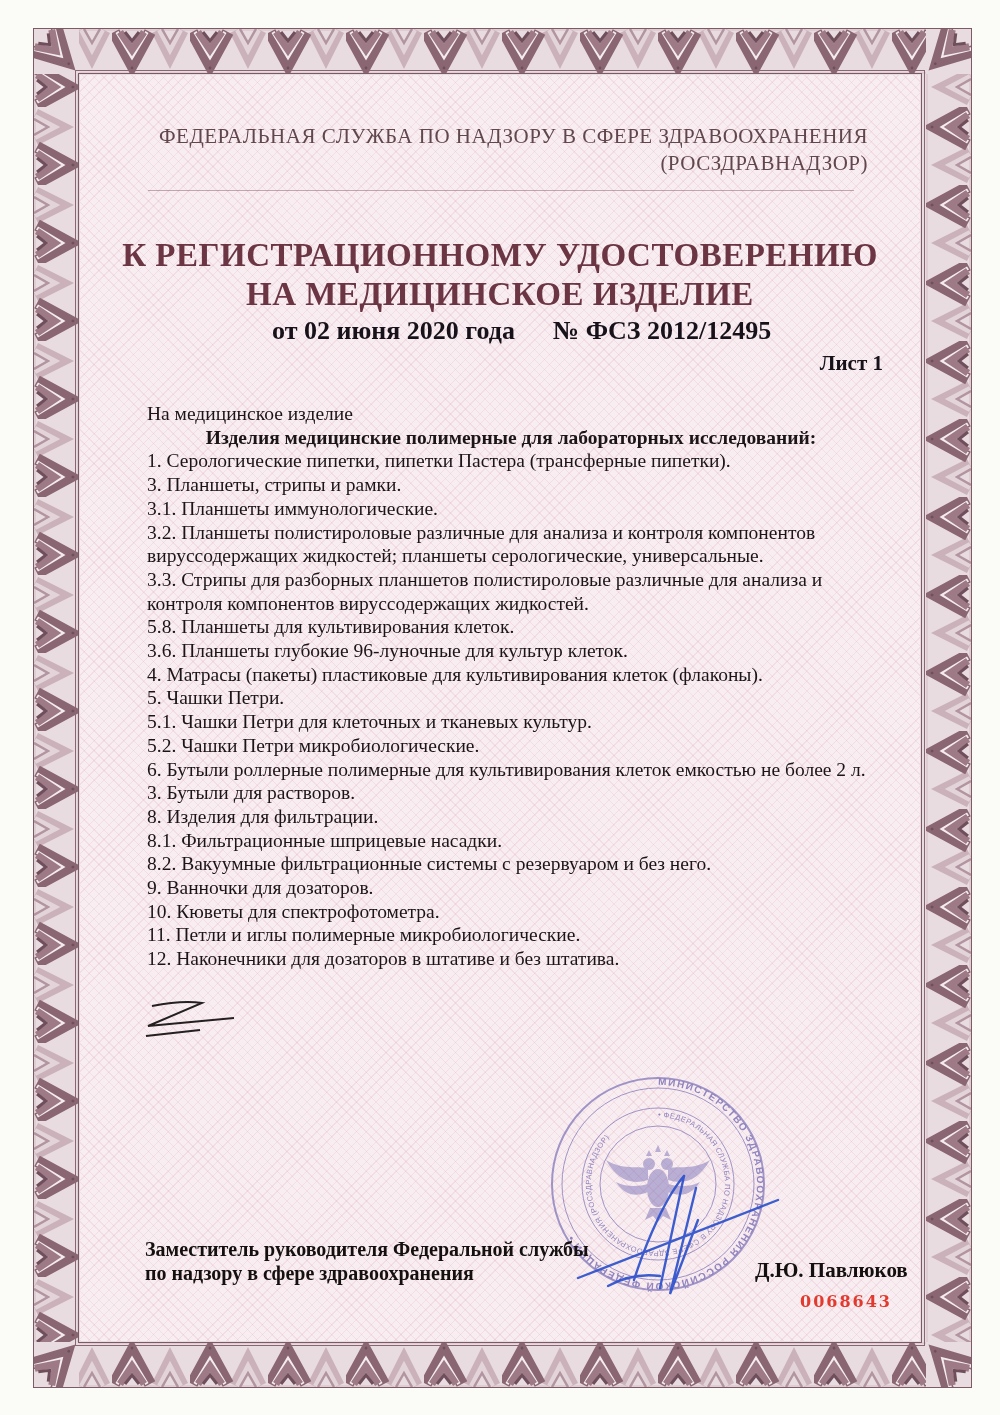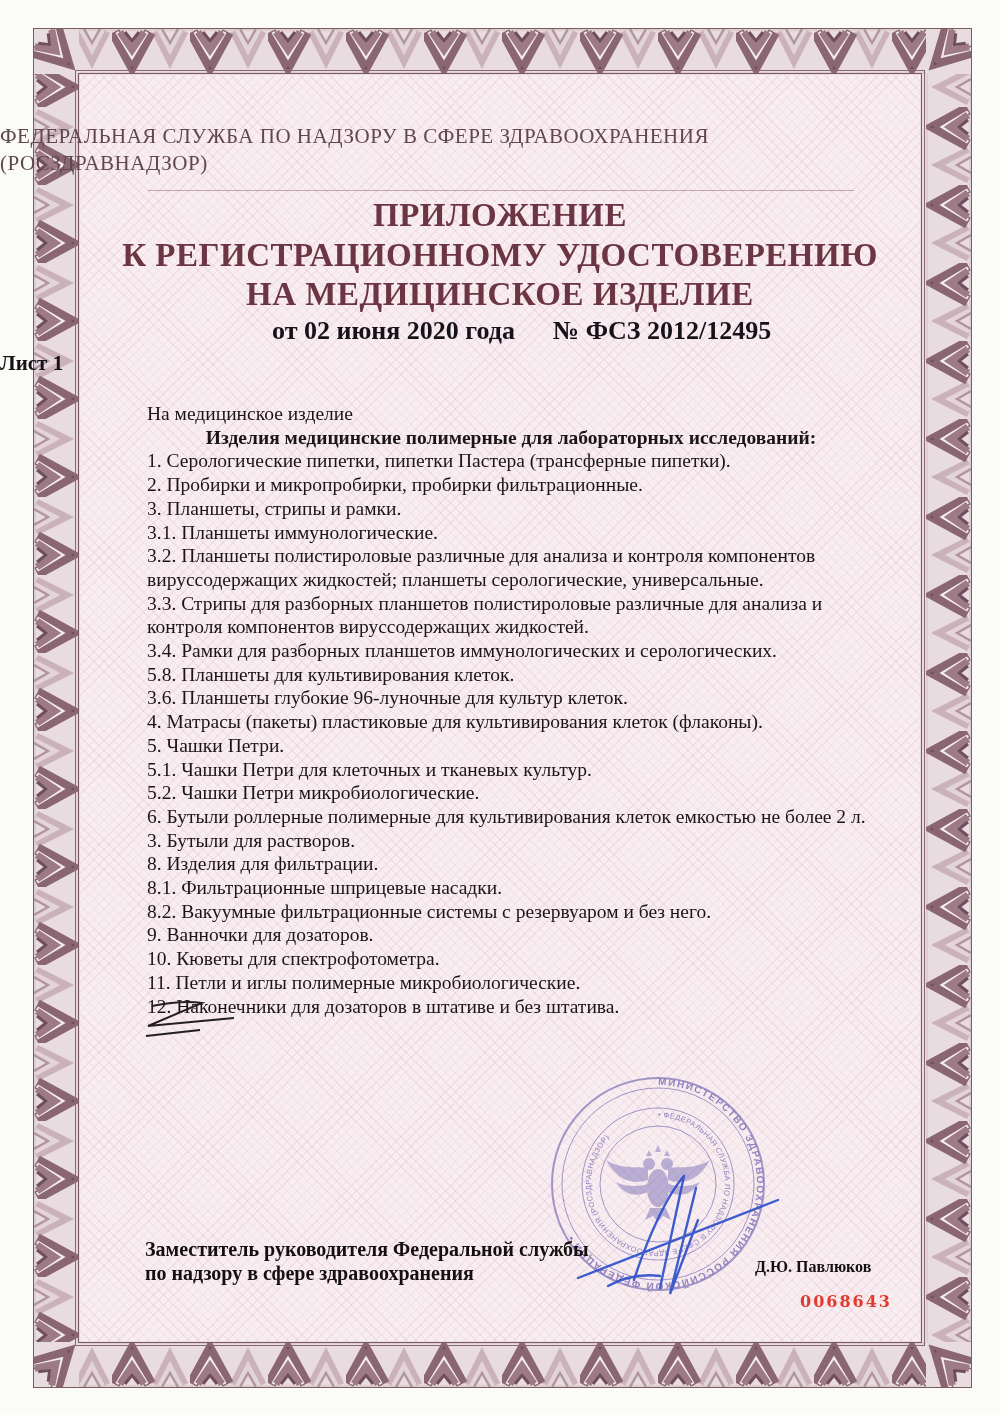--- a/index.html
+++ b/index.html
@@ -8,37 +8,37 @@
   .frame{position:absolute;left:33px;top:28px;width:939px;height:1360px;
          border:1px solid #7d5b66;box-sizing:border-box;background:#e9dce0;}
   .strip{position:absolute;display:block;}
   .inner-frame{position:absolute;left:78px;top:73px;width:844px;height:1270px;
          border:1px solid #7d5b66;outline:1px solid #8a6672;outline-offset:2px;box-sizing:border-box;}
   .paper{position:absolute;left:80px;top:75px;width:840px;height:1266px;background:#f8edf0;
     background-image:
       repeating-linear-gradient(45deg, rgba(216,160,178,.20) 0 1px, transparent 1px 7px),
       repeating-linear-gradient(-45deg, rgba(216,160,178,.20) 0 1px, transparent 1px 7px);}
   .content{position:absolute;inset:0;}
-  .agency{position:absolute;left:0;width:868px;text-align:left;color:#60474d;
+  .agency{position:absolute;left:0;width:868px;text-align:right;color:#60474d;
           font-size:21px;letter-spacing:.5px;}
   .sep{position:absolute;left:148px;top:190px;width:706px;height:1px;background:rgba(150,108,115,.55);}
   .title{position:absolute;left:0;width:1000px;text-align:center;color:#6b3544;
          font-weight:bold;font-size:33px;letter-spacing:.5px;}
   .dateline{position:absolute;top:316px;color:#17121a;font-weight:bold;font-size:26px;}
-  .sheet{position:absolute;left:0;top:351px;width:883px;text-align:left;color:#17121a;
+  .sheet{position:absolute;left:0;top:351px;width:883px;text-align:right;color:#17121a;
          font-weight:bold;font-size:21px;}
   .body-block{position:absolute;left:147px;top:402px;width:728px;color:#1b1518;
         font-size:19.5px;line-height:23.7px;}
   .doc-line{min-height:23.7px;}
   .bold{font-weight:bold;text-align:center;}
   .zmark{position:absolute;left:138px;top:996px;}
   .stamp{position:absolute;left:542px;top:1066px;}
   .sig{position:absolute;left:568px;top:1158px;}
   .post{position:absolute;left:145px;color:#14100f;font-weight:bold;font-size:20px;white-space:nowrap;}
-  .signer{position:absolute;left:755px;top:1258px;color:#14100f;font-weight:bold;font-size:16px;white-space:nowrap;}
+  .signer{position:absolute;left:755px;top:1258px;color:#14100f;font-weight:bold;font-size:21px;white-space:nowrap;}
   .blank-number{position:absolute;left:800px;top:1292px;color:#e23a2e;font-size:16px;
         font-weight:bold;letter-spacing:2px;font-family:"DejaVu Serif","Liberation Serif",serif;}
 </style>
 </head>
 <body>
 
 <div class="page">
 
   <svg width="0" height="0" style="position:absolute" xmlns="http://www.w3.org/2000/svg" xmlns:xlink="http://www.w3.org/1999/xlink">
     <defs>
@@ -113,40 +113,37 @@
 
   <div class="paper"></div>
   <div class="inner-frame"></div>
 
   <div class="content">
 
     <div class="agency" style="top:124px">ФЕДЕРАЛЬНАЯ СЛУЖБА ПО НАДЗОРУ В СФЕРЕ ЗДРАВООХРАНЕНИЯ</div>
     <div class="agency" style="top:151px">(РОСЗДРАВНАДЗОР)</div>
     <div class="sep"></div>
 
-    <div class="title" style="top:197px">ПРИЛОЖЕНИЕ</div>
     <div class="title" style="top:237px">К РЕГИСТРАЦИОННОМУ УДОСТОВЕРЕНИЮ</div>
     <div class="title" style="top:276px">НА МЕДИЦИНСКОЕ ИЗДЕЛИЕ</div>
 
     <div class="dateline" style="left:272px">от  02 июня 2020 года</div>
     <div class="dateline" style="left:553px">№  ФСЗ 2012/12495</div>
 
     <div class="sheet">Лист  1</div>
 
     <div class="body-block">
       <div class="doc-line">На медицинское изделие</div>
       <div class="doc-line bold">Изделия медицинские полимерные для лабораторных исследований:</div>
       <div>
           <div class="doc-line">1. Серологические пипетки, пипетки Пастера (трансферные пипетки).</div>
-          <div class="doc-line">2. Пробирки и микропробирки, пробирки фильтрационные.</div>
           <div class="doc-line">3. Планшеты, стрипы и рамки.</div>
           <div class="doc-line">3.1. Планшеты иммунологические.</div>
           <div class="doc-line">3.2. Планшеты полистироловые различные для анализа и контроля компонентов вируссодержащих жидкостей; планшеты серологические, универсальные.</div>
           <div class="doc-line">3.3. Стрипы для разборных планшетов полистироловые различные для анализа и контроля компонентов вируссодержащих жидкостей.</div>
-          <div class="doc-line">3.4. Рамки для разборных планшетов иммунологических и серологических.</div>
           <div class="doc-line">5.8. Планшеты для культивирования клеток.</div>
           <div class="doc-line">3.6. Планшеты глубокие 96-луночные для культур клеток.</div>
           <div class="doc-line">4. Матрасы (пакеты) пластиковые для культивирования клеток (флаконы).</div>
           <div class="doc-line">5. Чашки Петри.</div>
           <div class="doc-line">5.1. Чашки Петри для клеточных и тканевых культур.</div>
           <div class="doc-line">5.2. Чашки Петри микробиологические.</div>
           <div class="doc-line">6. Бутыли роллерные полимерные для культивирования клеток емкостью не более 2 л.</div>
           <div class="doc-line">3. Бутыли для растворов.</div>
           <div class="doc-line">8. Изделия для фильтрации.</div>
           <div class="doc-line">8.1. Фильтрационные шприцевые насадки.</div>

